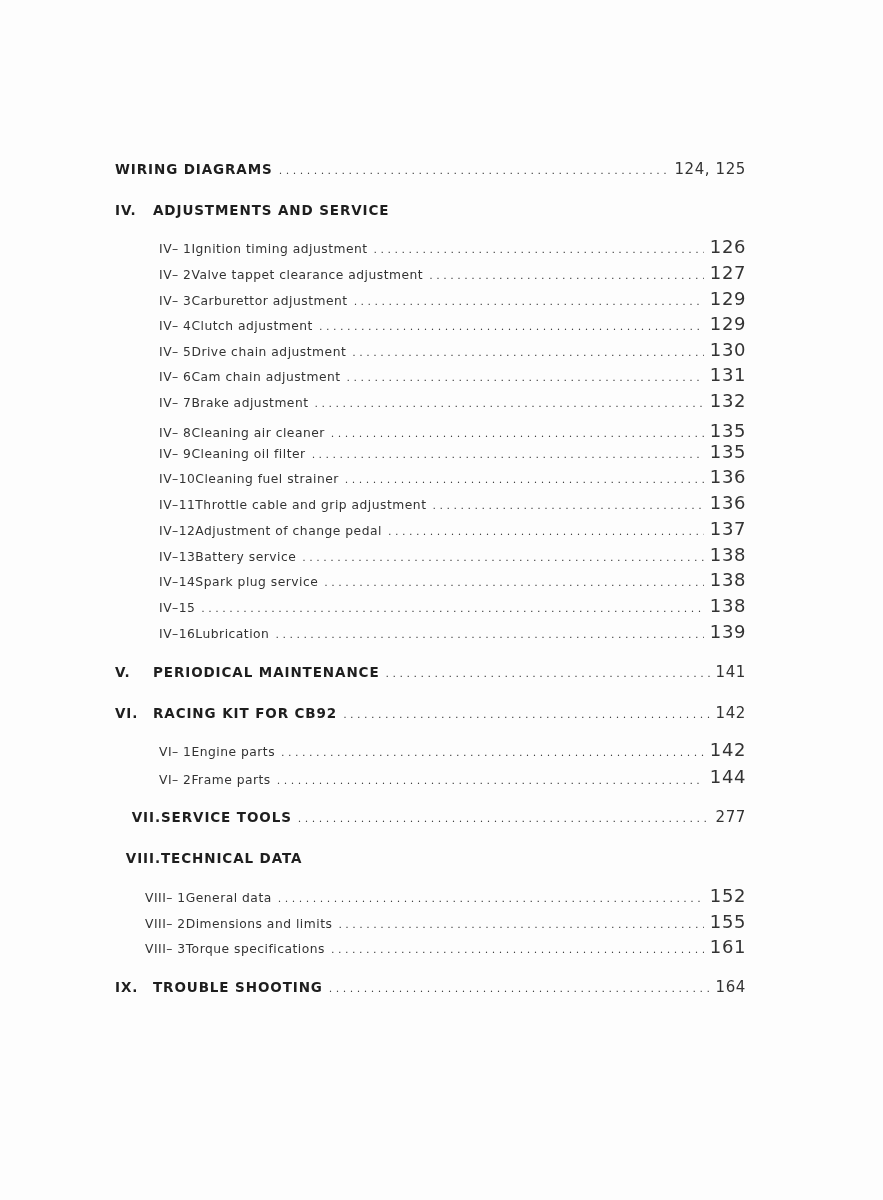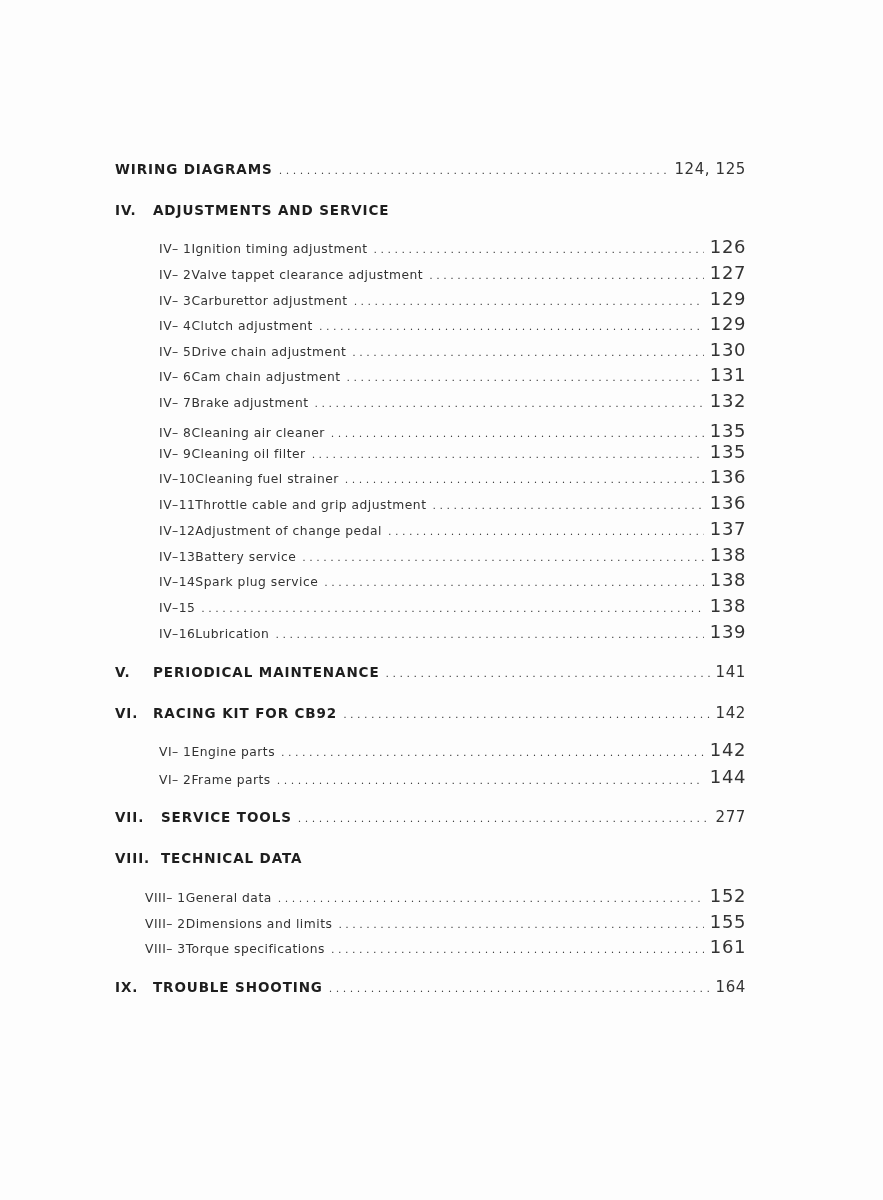--- a/index.html
+++ b/index.html
@@ -45,21 +45,21 @@
     .row.sub {
       font-size: 12.3px;
       letter-spacing: 0.5px;
       color: #333;
       font-weight: normal;
     }
     .num-h {
       display: inline-block;
       min-width: 38px;
     }
-    .num-h.wide { min-width: 46px; }
+    .num-h.wide { min-width: 46px; text-align: right; }
     .num-s {
       display: inline-block;
       width: 57px;
       margin-left: 44px;
     }
     .num-s.wide { width: 62px; margin-left: 30px; }
     .title { flex: 0 0 auto; }
     .leader {
       flex: 1 1 auto;
       overflow: hidden;

